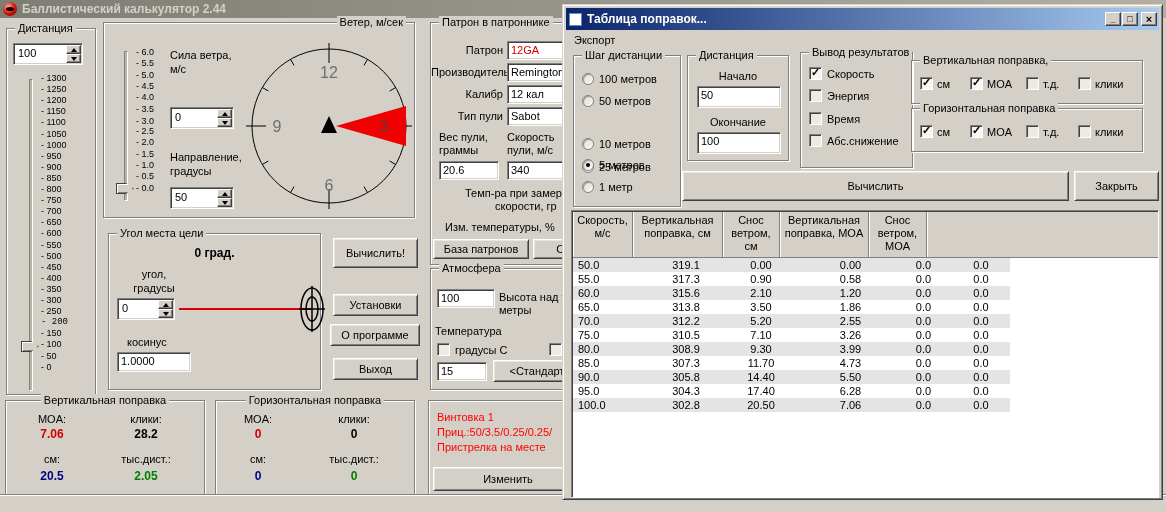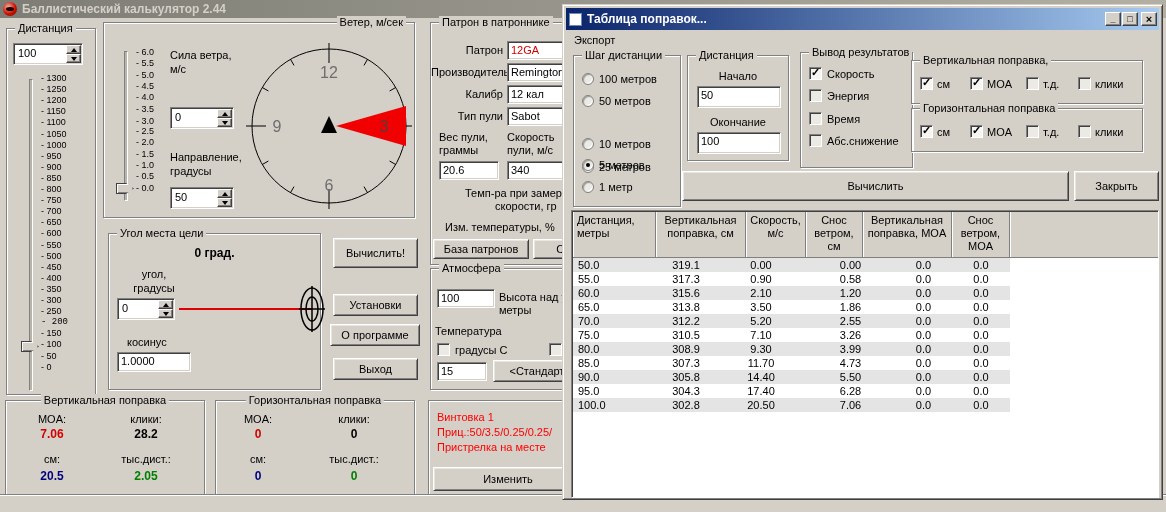--- a/index.html
+++ b/index.html
@@ -376,23 +376,22 @@
           <div class="check" style="left: 166px; top: 16px;"></div>
           <div class="chk-label" style="left: 183px; top: 17px;">клики</div>
         </div>
     </div>
 
     <div class="btn" style="left:119px;top:166px;width:387px;height:30px;">Вычислить</div>
     <div class="btn" style="left:511px;top:166px;width:85px;height:30px;">Закрыть</div>
 
     <div class="tbl" style="left:8px;top:205px;width:588px;height:288px;">
       <div class="thead" id="thead">
-          <div class="th first" style="width: 83px;">Дистанция, метры</div>
+          <div class="th" style="width: 60px;">Скорость, м/с</div>
           <div class="th" style="width: 90px;">Вертикальная поправка, см</div>
-          <div class="th" style="width: 60px;">Скорость, м/с</div>
           <div class="th" style="width: 57px;">Снос ветром, см</div>
           <div class="th" style="width: 89px;">Вертикальная поправка, MOA</div>
           <div class="th" style="width: 58px;">Снос ветром, MOA</div>
           <div class="th filler"></div>
         </div>
       <div class="tbody" id="tbody">
           <div class="tr stripe">
             <div class="td first" style="width: 83px;">50.0</div>
             <div class="td" style="width: 60px;">319.1</div>
             <div class="td" style="width: 90px;">0.00</div>

